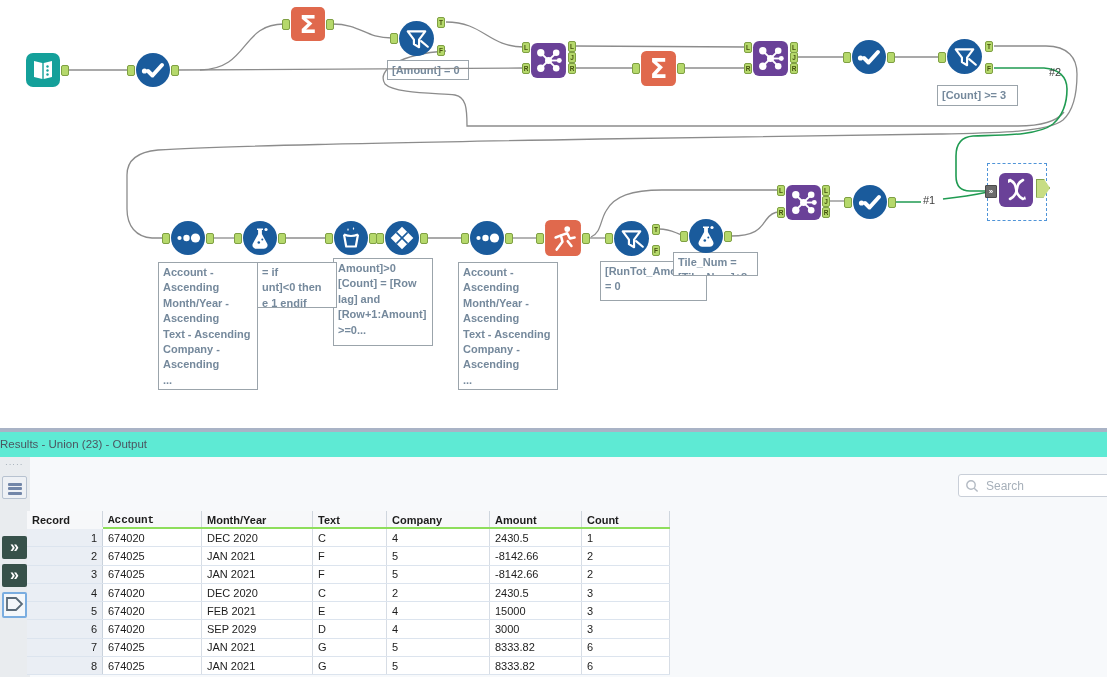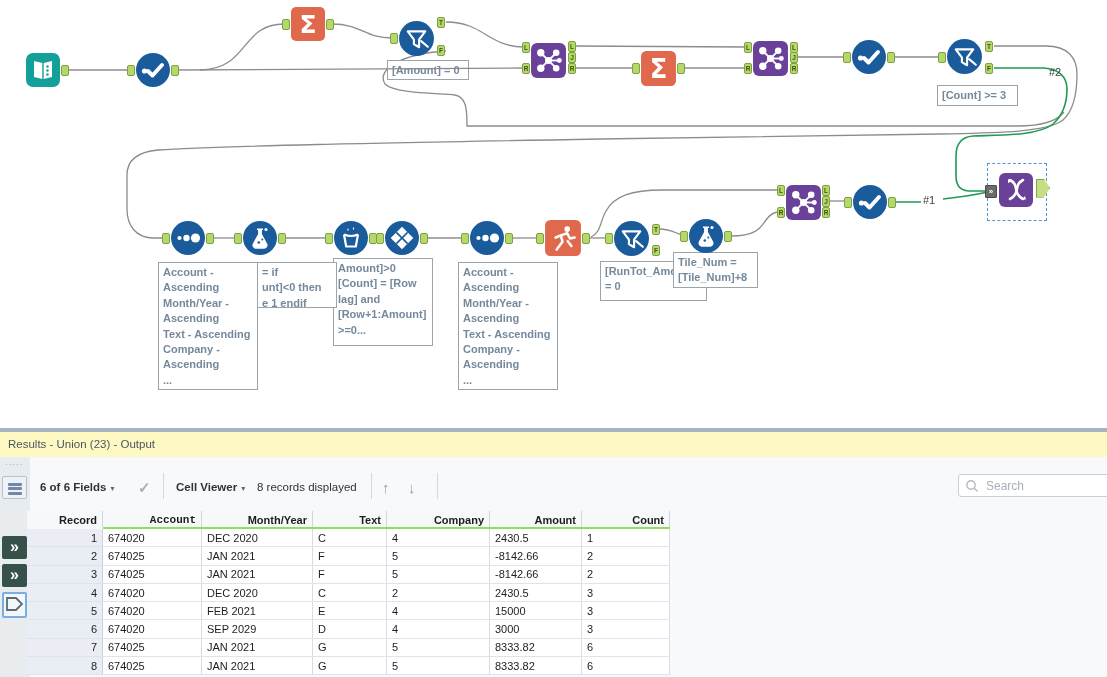--- a/index.html
+++ b/index.html
@@ -20,22 +20,22 @@
       text-align:center;line-height:9px;}
   .anchor.bigout{width:14px;height:19px;background:#c7dd84;border:1px solid #84a44c;
       clip-path:polygon(0 0,55% 0,100% 50%,55% 100%,0 100%);border-radius:0;}
   .anchor.multi{width:12px;height:13px;background:#6b6b6b;border:1px solid #4a4a4a;
       color:#fff;font-size:8px;line-height:11px;border-radius:1px;}
   .flow-label{position:absolute;font-size:11px;color:#3f3f3f;}
   #selection-rect{position:absolute;border:1.5px dashed #4f94d8;box-sizing:border-box;z-index:3;}
   
   #results{position:absolute;left:0;top:428px;width:1107px;height:249px;background:#f7f9fb;}
   #splitter{position:absolute;left:0;top:0;width:100%;height:4px;background:#a9b3c6;}
-  #results-title{position:absolute;left:0;top:4px;width:100%;height:25px;background:#fef9c3;
-      font-size:11.5px;color:#4c5560;line-height:25px;padding-left:8px;box-sizing:border-box;}
+  #results-title{position:absolute;left:0;top:4px;width:100%;height:25px;background:#5eead4;
+      font-size:11.5px;color:#4c5560;line-height:25px;box-sizing:border-box;}
   #side-strip{position:absolute;left:0;top:29px;width:30px;height:220px;background:#e9ecef;}
   .grip{position:absolute;left:5px;top:3px;font-size:8px;color:#9aa5b0;letter-spacing:1px;}
   .strip-btn{position:absolute;left:2px;width:25px;height:23px;border-radius:2px;text-align:center;box-sizing:border-box;}
   .strip-btn.meta{background:#eef1f5;border:1px solid #b7c2d0;padding-top:4px;}
   .strip-btn.meta .bar{width:14px;height:3px;background:#7286a8;border-radius:1px;margin:1.5px auto;}
   .strip-btn.dark{background:#37514a;color:#fff;font-size:16px;font-weight:bold;line-height:21px;}
   .strip-btn.outline{background:#f4f7fa;border:2px solid #7aade0;height:26px;padding-top:2px;}
   .toolbar{position:absolute;left:30px;top:31px;right:0;height:46px;font-size:11.5px;color:#333;}
   .tb-item{position:absolute;top:22px;white-space:nowrap;}
   .caret{font-size:8px;color:#666;margin-left:4px;}
@@ -43,21 +43,21 @@
   .tb-check{color:#a6adb5;font-size:15px;font-weight:bold;}
   .tb-arrow{color:#9aa2ac;font-size:15px;}
   #search-box{position:absolute;left:958px;top:46px;width:160px;height:23px;background:#fff;
       border:1px solid #c9cfd8;border-radius:3px;box-sizing:border-box;display:flex;align-items:center;padding:0 6px;}
   #search-box input{border:none;outline:none;font-size:12px;color:#444;width:110px;background:transparent;
       font-family:"Liberation Sans",sans-serif;}
   #search-box input::placeholder{color:#a7b0ba;}
   
   #grid{position:absolute;left:27px;top:83px;border-collapse:collapse;table-layout:fixed;
       font-size:11px;color:#1d1d1d;background:#fff;}
-  #grid th{font-weight:bold;text-align:right;padding:1px 5px 0 5px;height:15px;background:#f7f8fa;
+  #grid th{font-weight:bold;text-align:left;padding:1px 5px 0 5px;height:15px;background:#f7f8fa;
       border-right:1px solid #cfd6de;border-bottom:2px solid #8ede5c;margin-left:38px;}
   #grid th.rec{border-bottom:2px solid #f7f8fa;}
   #grid td{height:17.3px;padding:0 5px;background:#fff;border-right:1px solid #d7dde5;
       border-bottom:1px solid #dce4ee;overflow:hidden;white-space:nowrap;}
   #grid td.rec{background:#eaeef4;text-align:right;border-right:1px solid #c9d2dc;}
 </style>
 </head>
 <body>
 
 <div id="canvas">
@@ -91,21 +91,21 @@
         <div>Ascending</div>
         <div>Text - Ascending</div>
         <div>Company -</div>
         <div>Ascending</div>
         <div>...</div>
       </div>
       <div class="annotation" style="left: 600px; top: 261px; width: 107px; height: 40px;">
         <div>[RunTot_Amo</div>
         <div>= 0</div>
       </div>
-      <div class="annotation" style="left: 673px; top: 252px; width: 85px; height: 36px;">
+      <div class="annotation" style="left: 673px; top: 252px; width: 85px; height: 24px;">
         <div>Tile_Num =</div>
         <div>[Tile_Num]+8</div>
       </div>
       <div class="annotation" style="left: 387px; top: 60px; width: 82px; height: 20px;">
         <div>[Amount] = 0</div>
       </div>
       <div class="annotation" style="left: 937px; top: 85px; width: 81px; height: 21px;">
         <div>[Count] &gt;= 3</div>
       </div>
     </div>
@@ -404,31 +404,20 @@
     </div>
     <div class="strip-btn dark" style="top:79px;">»</div>
     <div class="strip-btn dark" style="top:107px;">»</div>
     <div class="strip-btn outline" style="top:135px;">
       <svg width="19" height="16" viewBox="0 0 19 16">
         <polygon points="2,2 11,2 17,8 11,14 2,14" fill="none" stroke="#5a6a78" stroke-width="1.8"></polygon>
       </svg>
     </div>
   </div>
 
-  <div class="toolbar">
-    <span class="tb-item" style="left:10px;"><b>6 of 6 Fields</b><span class="caret">▾</span></span>
-    <span class="tb-item tb-check" style="left:108px;top:20px;">✓</span>
-    <span class="tb-sep" style="left:133px;"></span>
-    <span class="tb-item" style="left:146px;"><b>Cell Viewer</b><span class="caret">▾</span></span>
-    <span class="tb-item" style="left:227px;">8 records displayed</span>
-    <span class="tb-sep" style="left:341px;"></span>
-    <span class="tb-item tb-arrow" style="left:352px;top:20px;">↑</span>
-    <span class="tb-item tb-arrow" style="left:378px;top:20px;">↓</span>
-    <span class="tb-sep" style="left:407px;"></span>
-  </div>
 
   <div id="search-box">
     <svg width="14" height="14" viewBox="0 0 14 14" style="margin-right:5px;">
       <circle cx="6" cy="6" r="4.2" fill="none" stroke="#b3bac3" stroke-width="1.4"></circle>
       <line x1="9.2" y1="9.2" x2="12.6" y2="12.6" stroke="#b3bac3" stroke-width="1.4"></line>
     </svg>
     <input type="text" placeholder="Search" style="">
   </div>
 
   <table id="grid">

